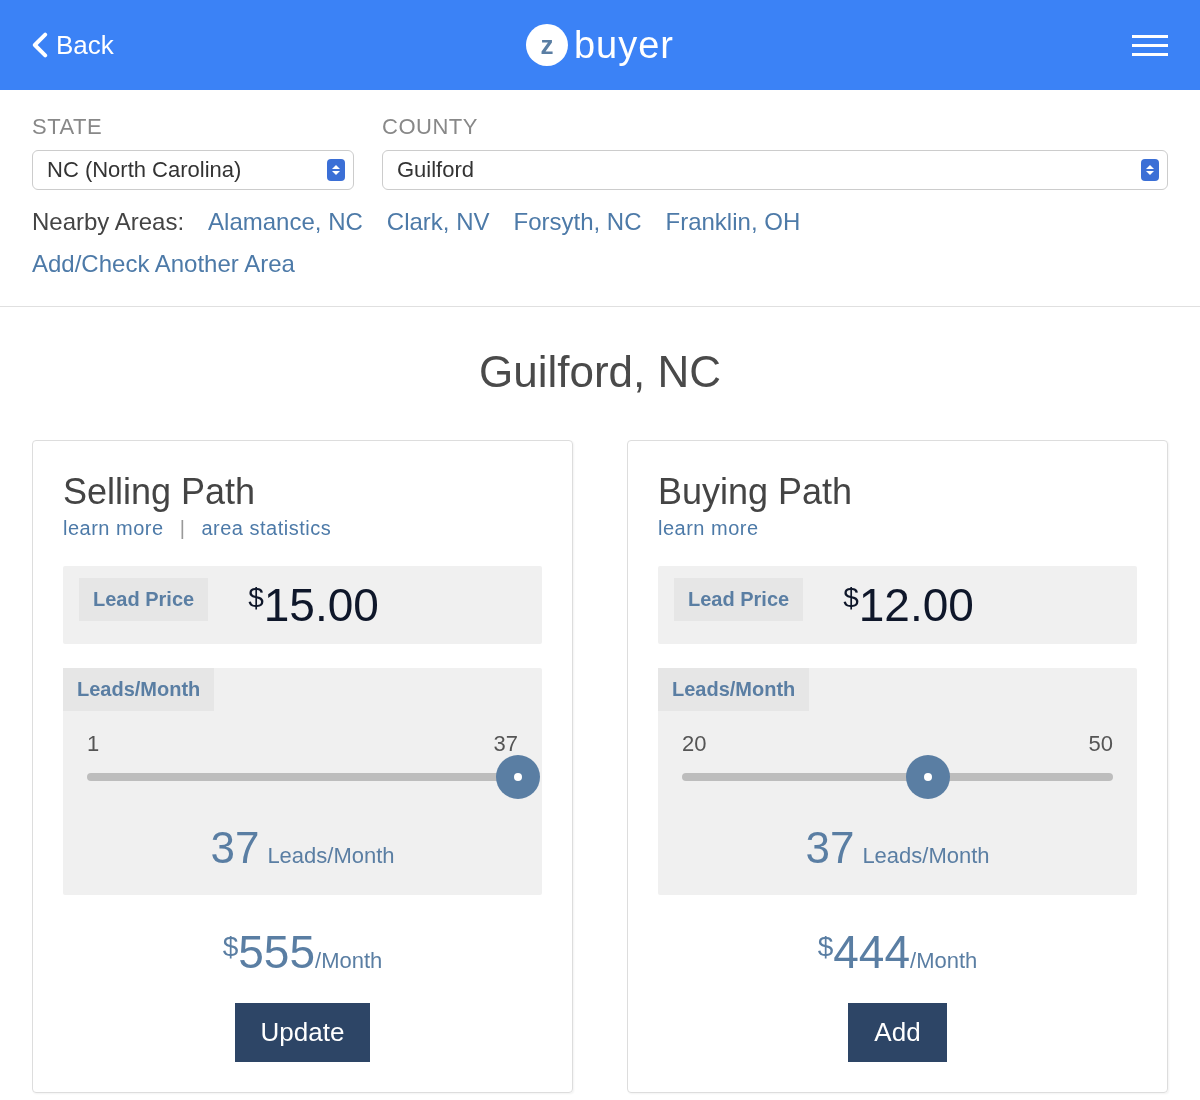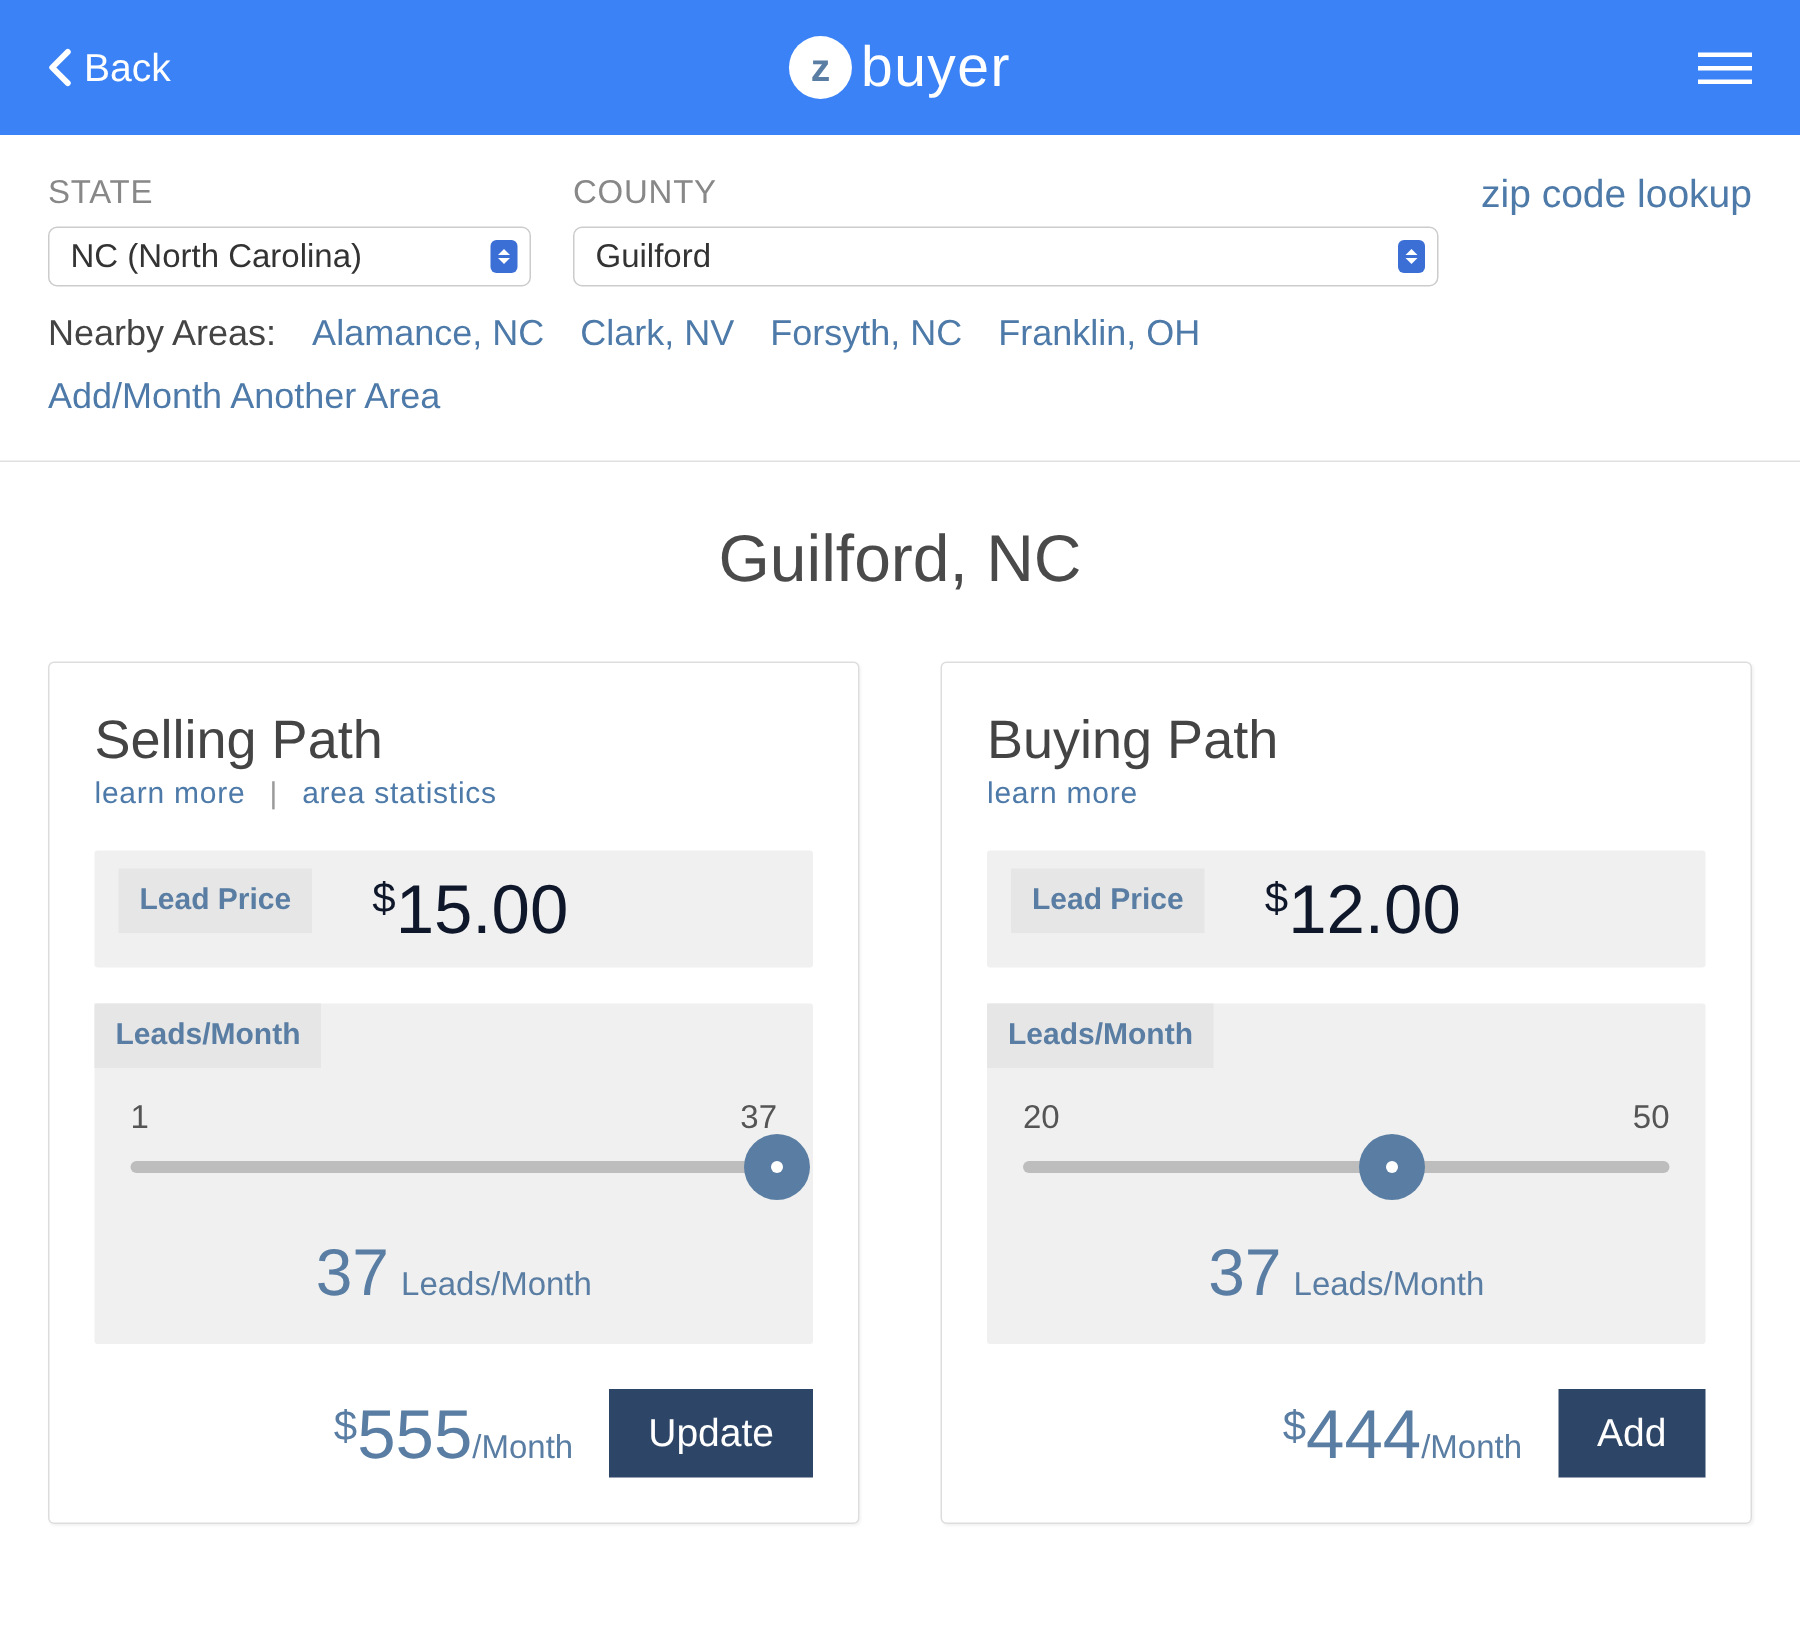--- a/index.html
+++ b/index.html
@@ -241,20 +241,21 @@
   color: #5a7ea3;
 }
 .leads-readout .num { font-size: 44px; }
 .leads-readout .unit { font-size: 22px; margin-left: 8px; }
 .total-row {
   display: flex;
   align-items: center;
   justify-content: flex-end;
   gap: 24px;
   margin-top: 30px;
+  flex-direction: column;
 }
 .total-price { color: #5a7ea3; }
 .total-price .dollar { font-size: 28px; vertical-align: top; position: relative; top: 6px; }
 .total-price .amount { font-size: 46px; }
 .total-price .per { font-size: 22px; }
 .action-btn {
   background: #2d4566;
   color: #fff;
   font-size: 26px;
   padding: 14px 26px;
@@ -292,30 +293,29 @@
         <span class="select-arrows"></span>
       </div>
     </div>
     <div class="filter-group county">
       <div class="filter-label">COUNTY</div>
       <div class="select-wrap">
         <span>Guilford</span>
         <span class="select-arrows"></span>
       </div>
     </div>
-    <div class="zip-lookup">zip code lookup</div>
   </div>
   <div class="nearby-row">
     <span>Nearby Areas:</span>
     <span class="link">Alamance, NC</span>
     <span class="link">Clark, NV</span>
     <span class="link">Forsyth, NC</span>
     <span class="link">Franklin, OH</span>
   </div>
-  <div class="add-area">Add/Month Another Area</div>
+  <div class="add-area">Add/Check Another Area</div>
 </div>
 
 <h1 class="page-title">Guilford, NC</h1>
 
 <div class="cards">
 
   <div class="card">
     <div class="card-title">Selling Path</div>
     <div class="card-links">
       <span>learn more</span>

